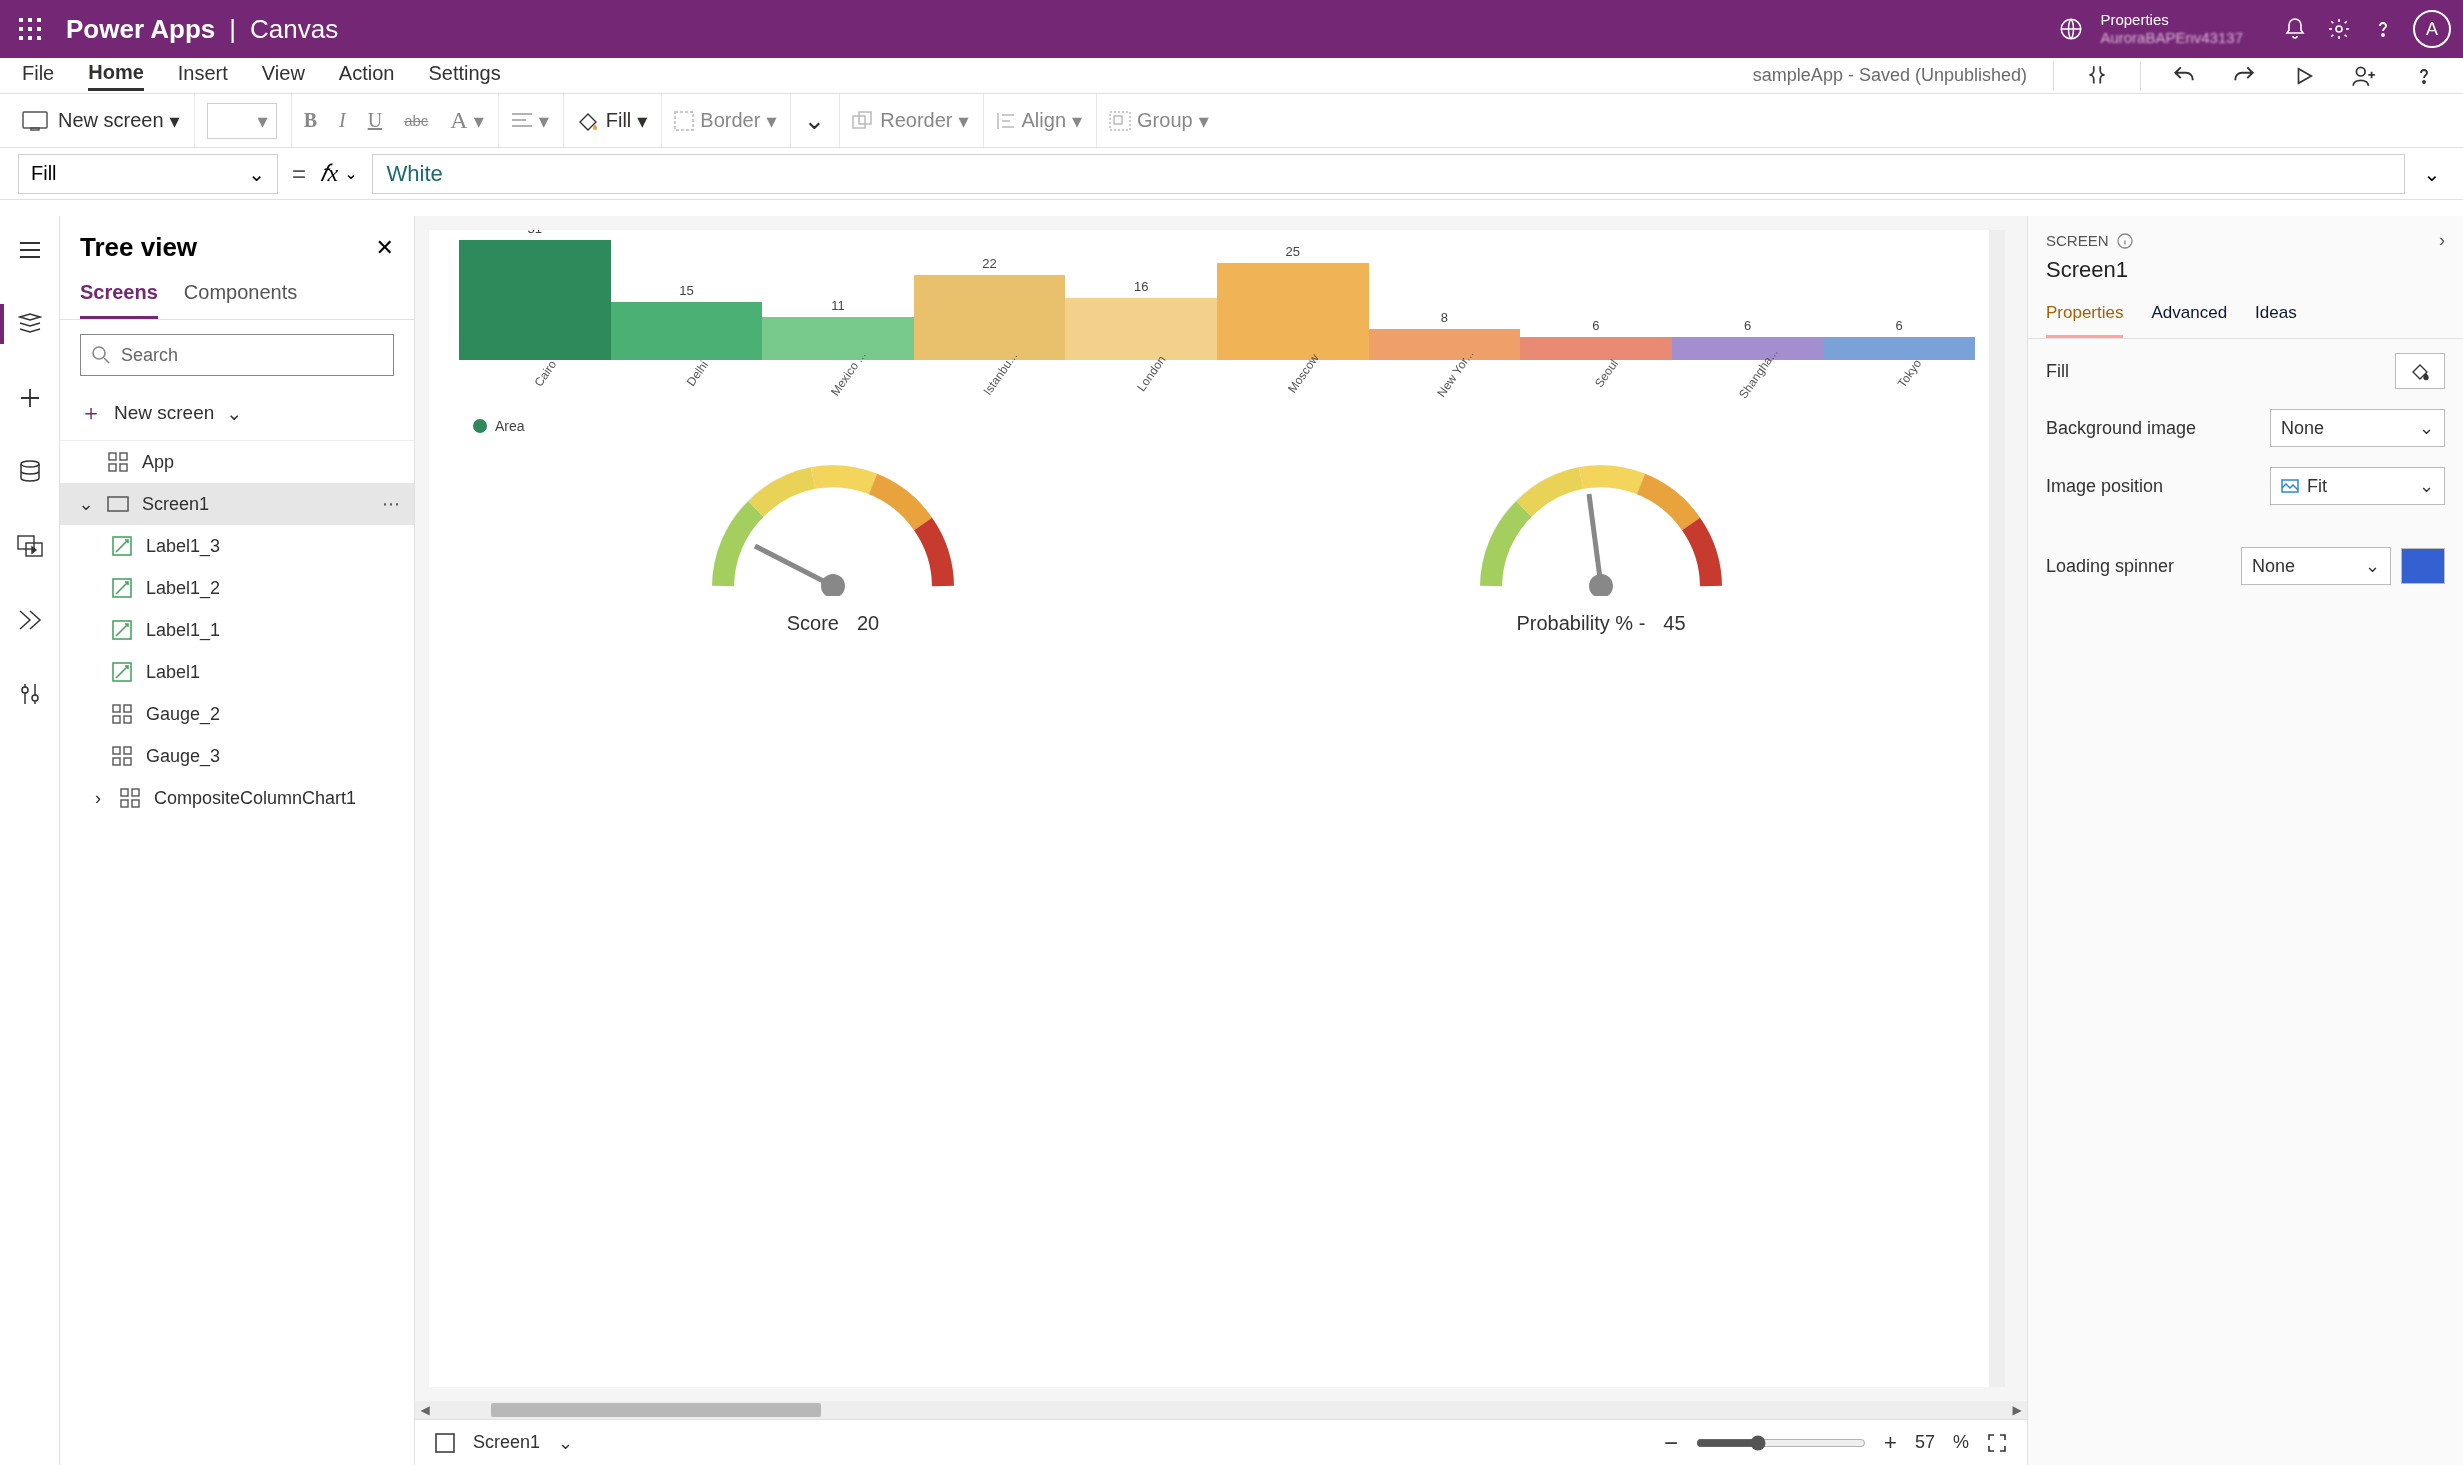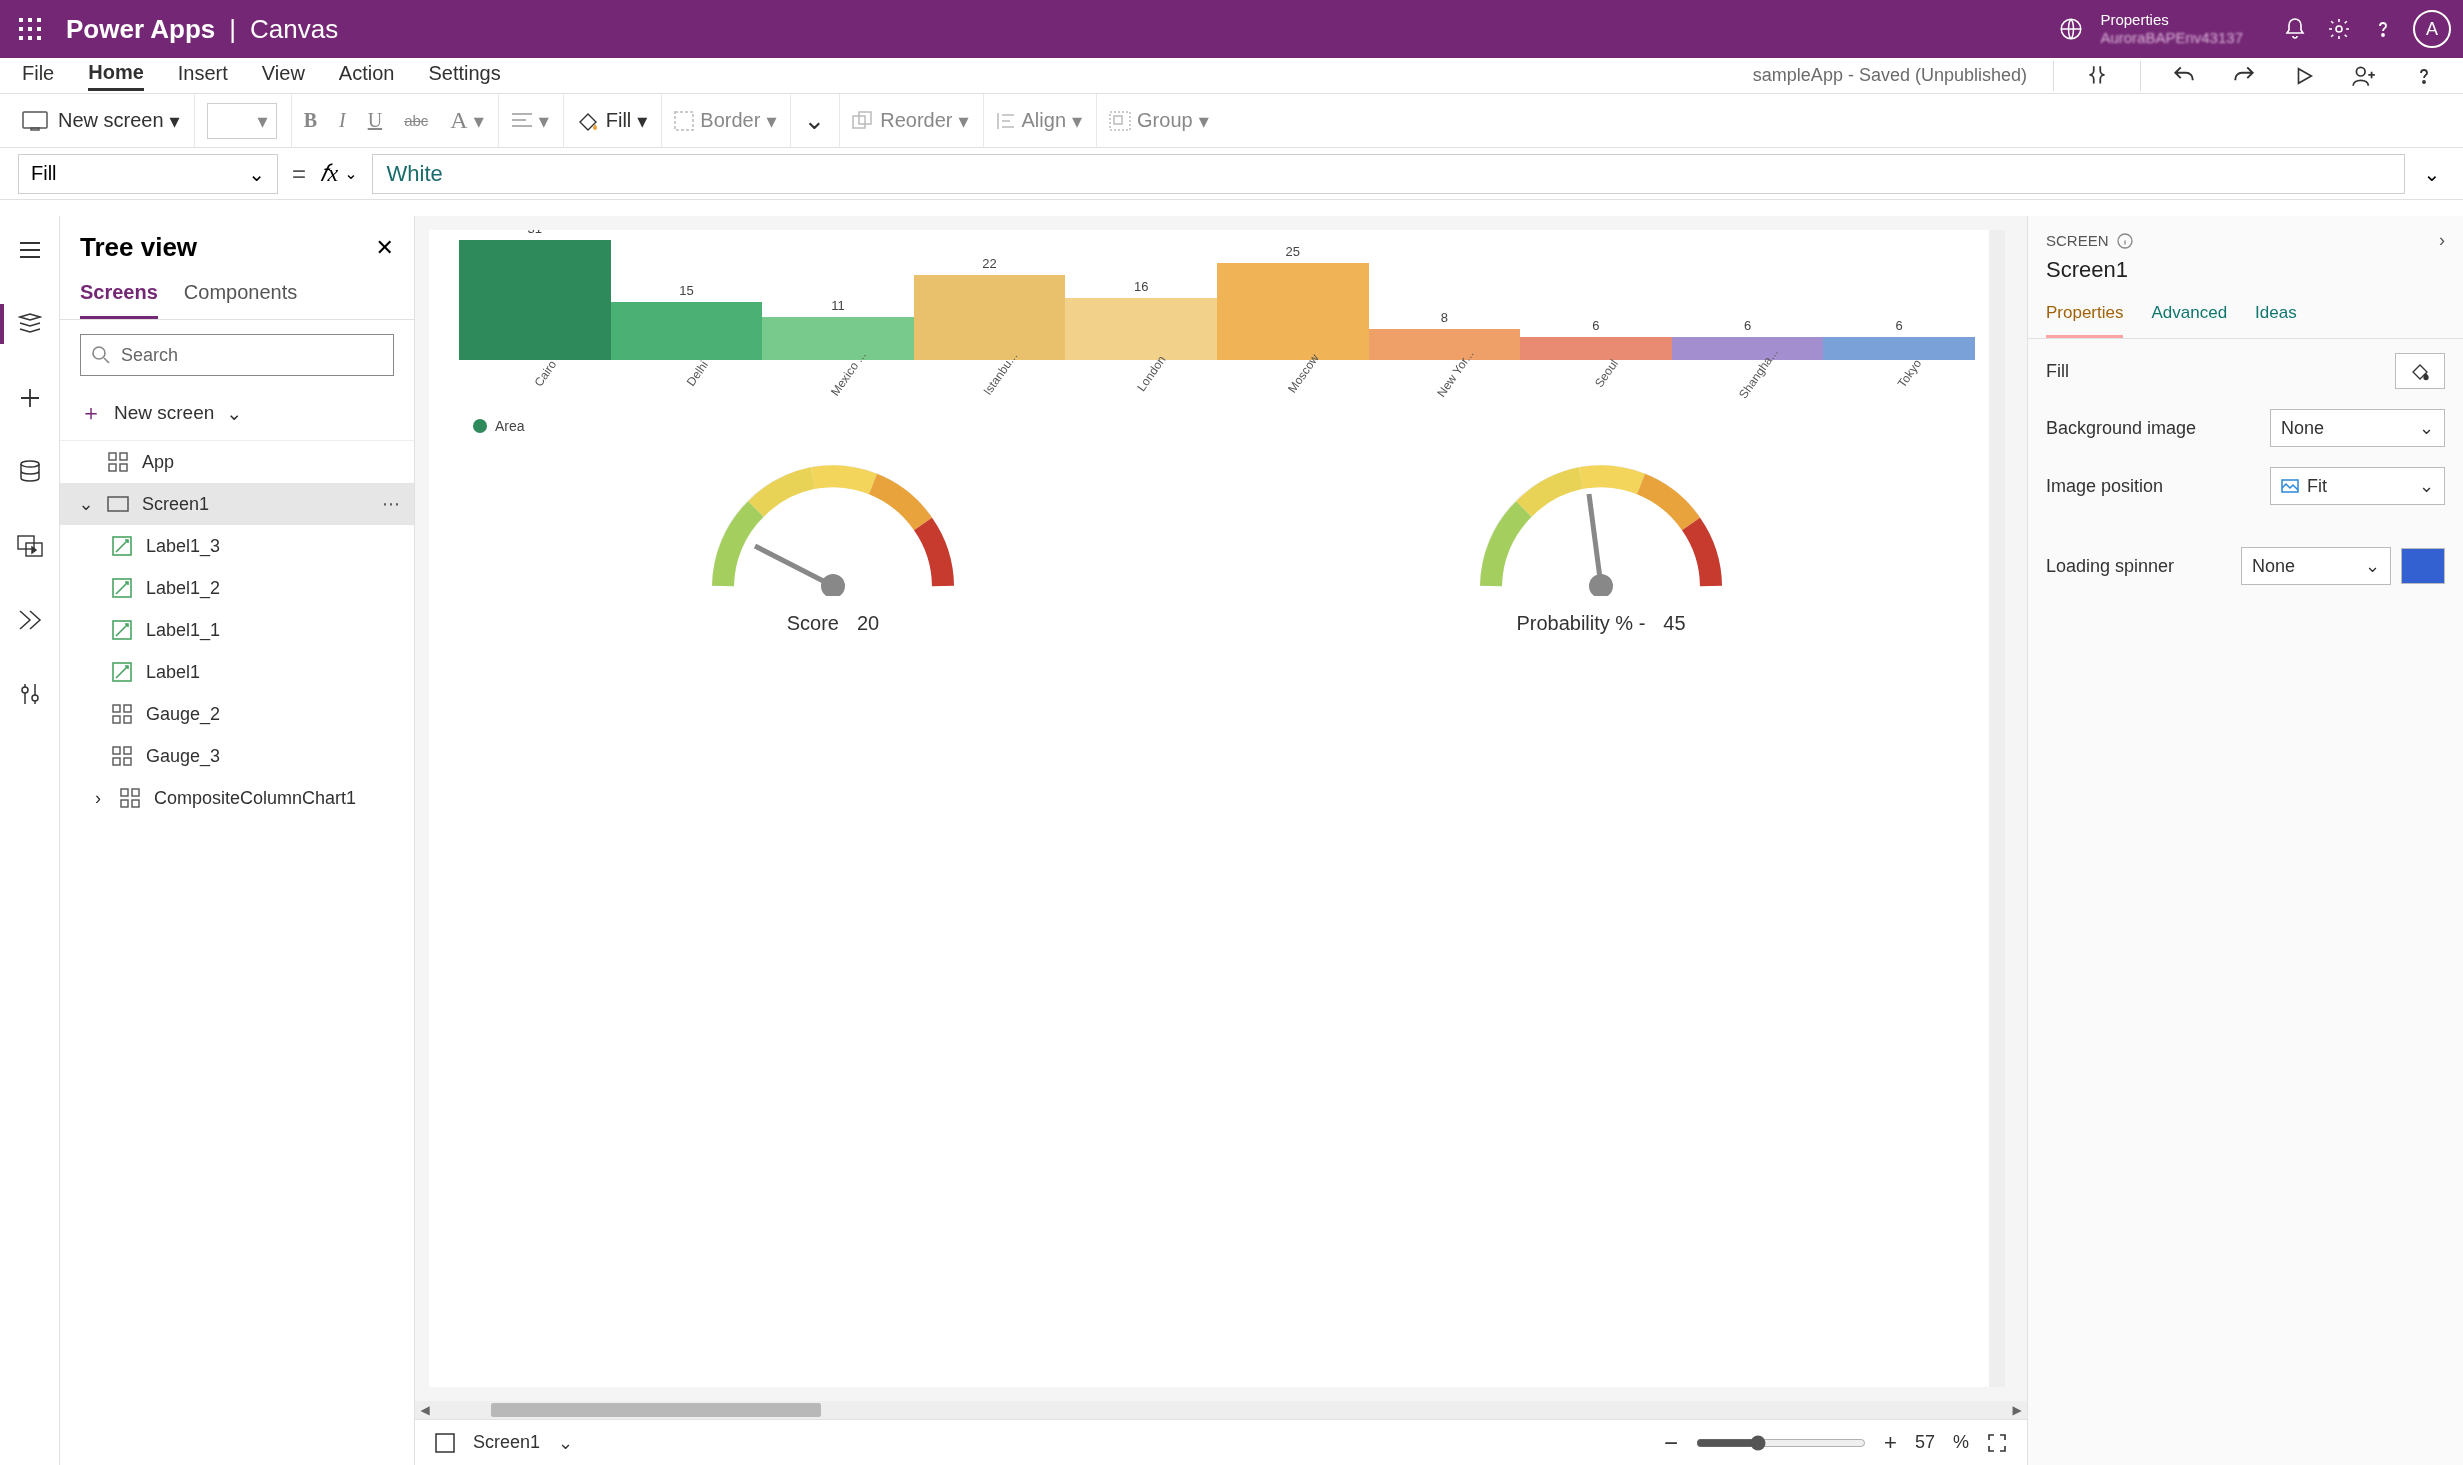--- a/index.html
+++ b/index.html
@@ -80,21 +80,21 @@
   
   .statusbar { height:46px; border-top:1px solid #e1e1e1; display:flex; align-items:center; padding:0 20px; gap:18px; font-size:18px; color:#333; background:#fff; }
   .statusbar .zoom { margin-left:auto; display:flex; align-items:center; gap:18px; }
   .statusbar input[type=range] { width:170px; accent-color:#555; }
   
   .rightpanel { width:436px; border-left:1px solid #e1e1e1; display:flex; flex-direction:column; background:#fafafa; }
   .rightpanel .rphead { padding:14px 18px 4px; display:flex; align-items:center; gap:8px; color:#555; font-size:15px; }
   .rightpanel .rphead .grow { flex:1; }
   .rightpanel .objname { padding:2px 18px 10px; font-size:22px; color:#222; }
   .rightpanel .rptabs { display:flex; gap:28px; padding:0 18px; border-bottom:1px solid #e1e1e1; font-size:17px; }
-  .rightpanel .rptab { padding:10px 0 12px; cursor:pointer; color:#0f766e; }
+  .rightpanel .rptab { padding:10px 0 12px; cursor:pointer; color:#0f172a; }
   .rightpanel .rptab.active { color:#a16207; font-weight:400; border-bottom:3px solid #fca5a5; }
   .rightpanel .props { padding:14px 18px; display:flex; flex-direction:column; gap:20px; font-size:18px; color:#333; }
   .rightpanel .prow { display:flex; align-items:center; gap:10px; }
   .rightpanel .prow .plabel { flex:1; }
   .rightpanel .select { height:38px; border:1px solid #bbb; background:#fff; display:flex; align-items:center; padding:0 10px; justify-content:space-between; min-width:150px; }
   .rightpanel .swatch { width:44px; height:36px; border:1px solid #bbb; }
   .rightpanel .iconsquare { width:50px;height:36px;border:1px solid #bbb;background:#fff;display:flex;align-items:center;justify-content:center; }
   .sep { width:1px; height:30px; background:#ddd; }
   svg { display:block; }
 </style>

